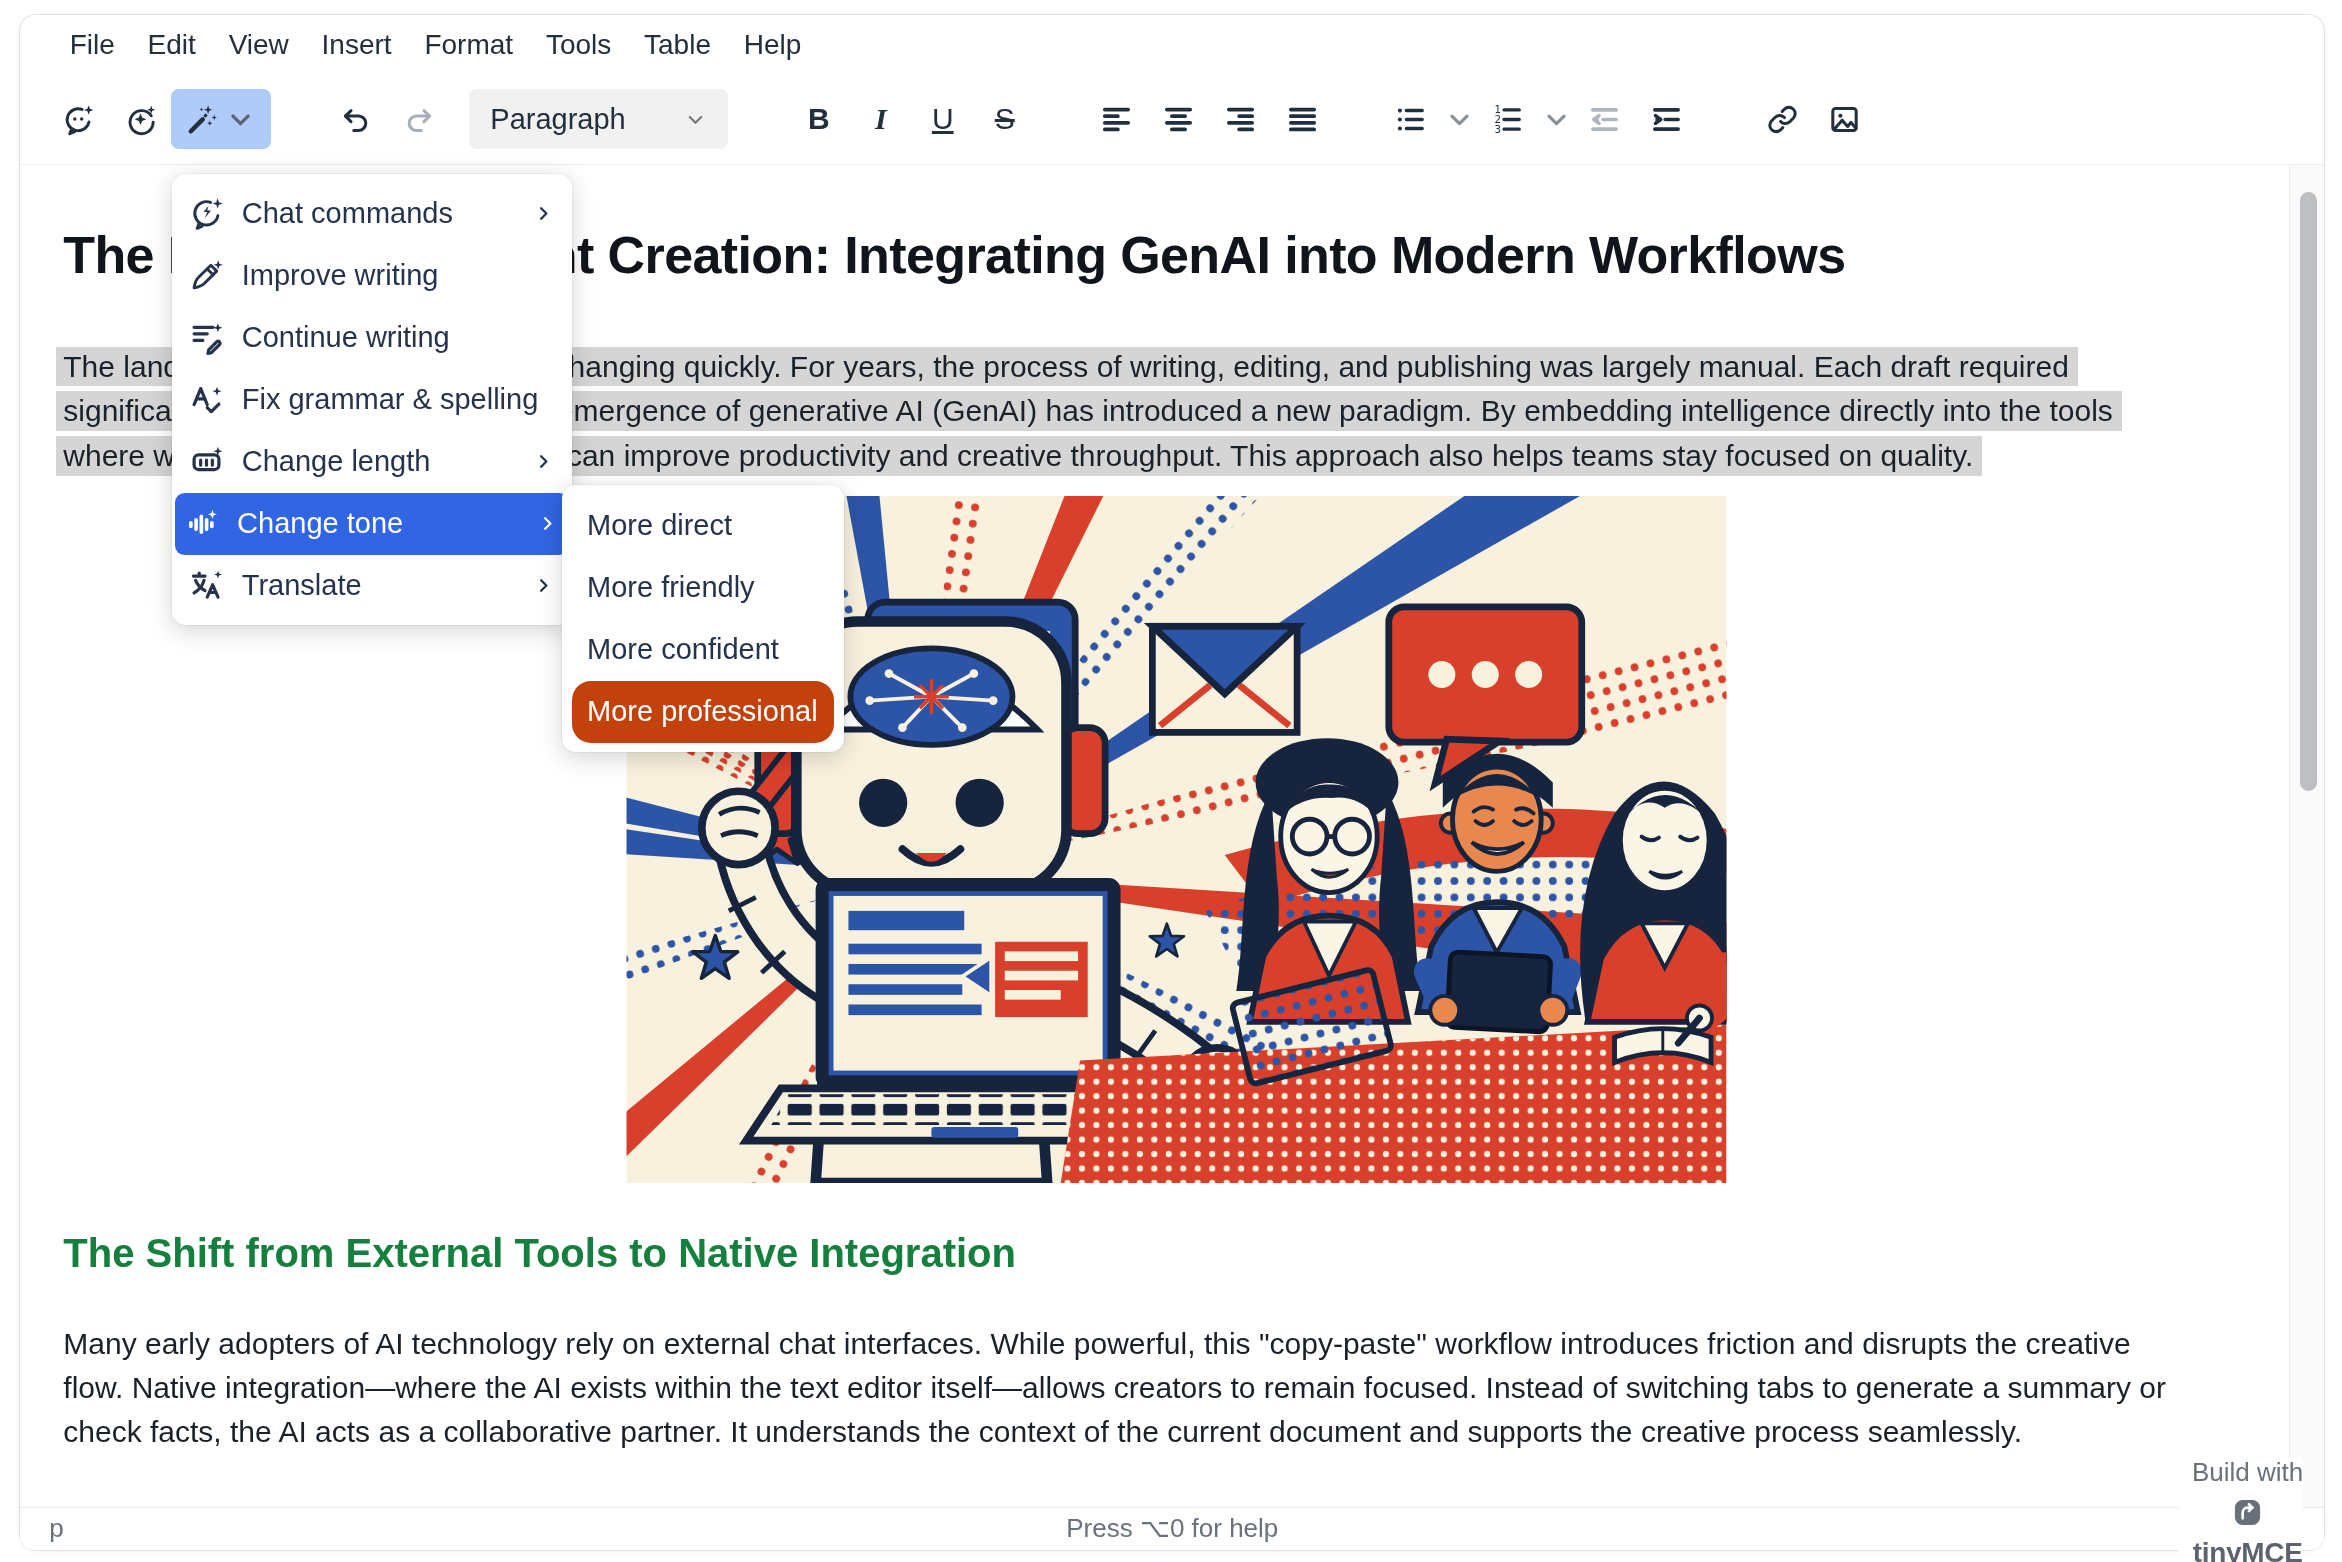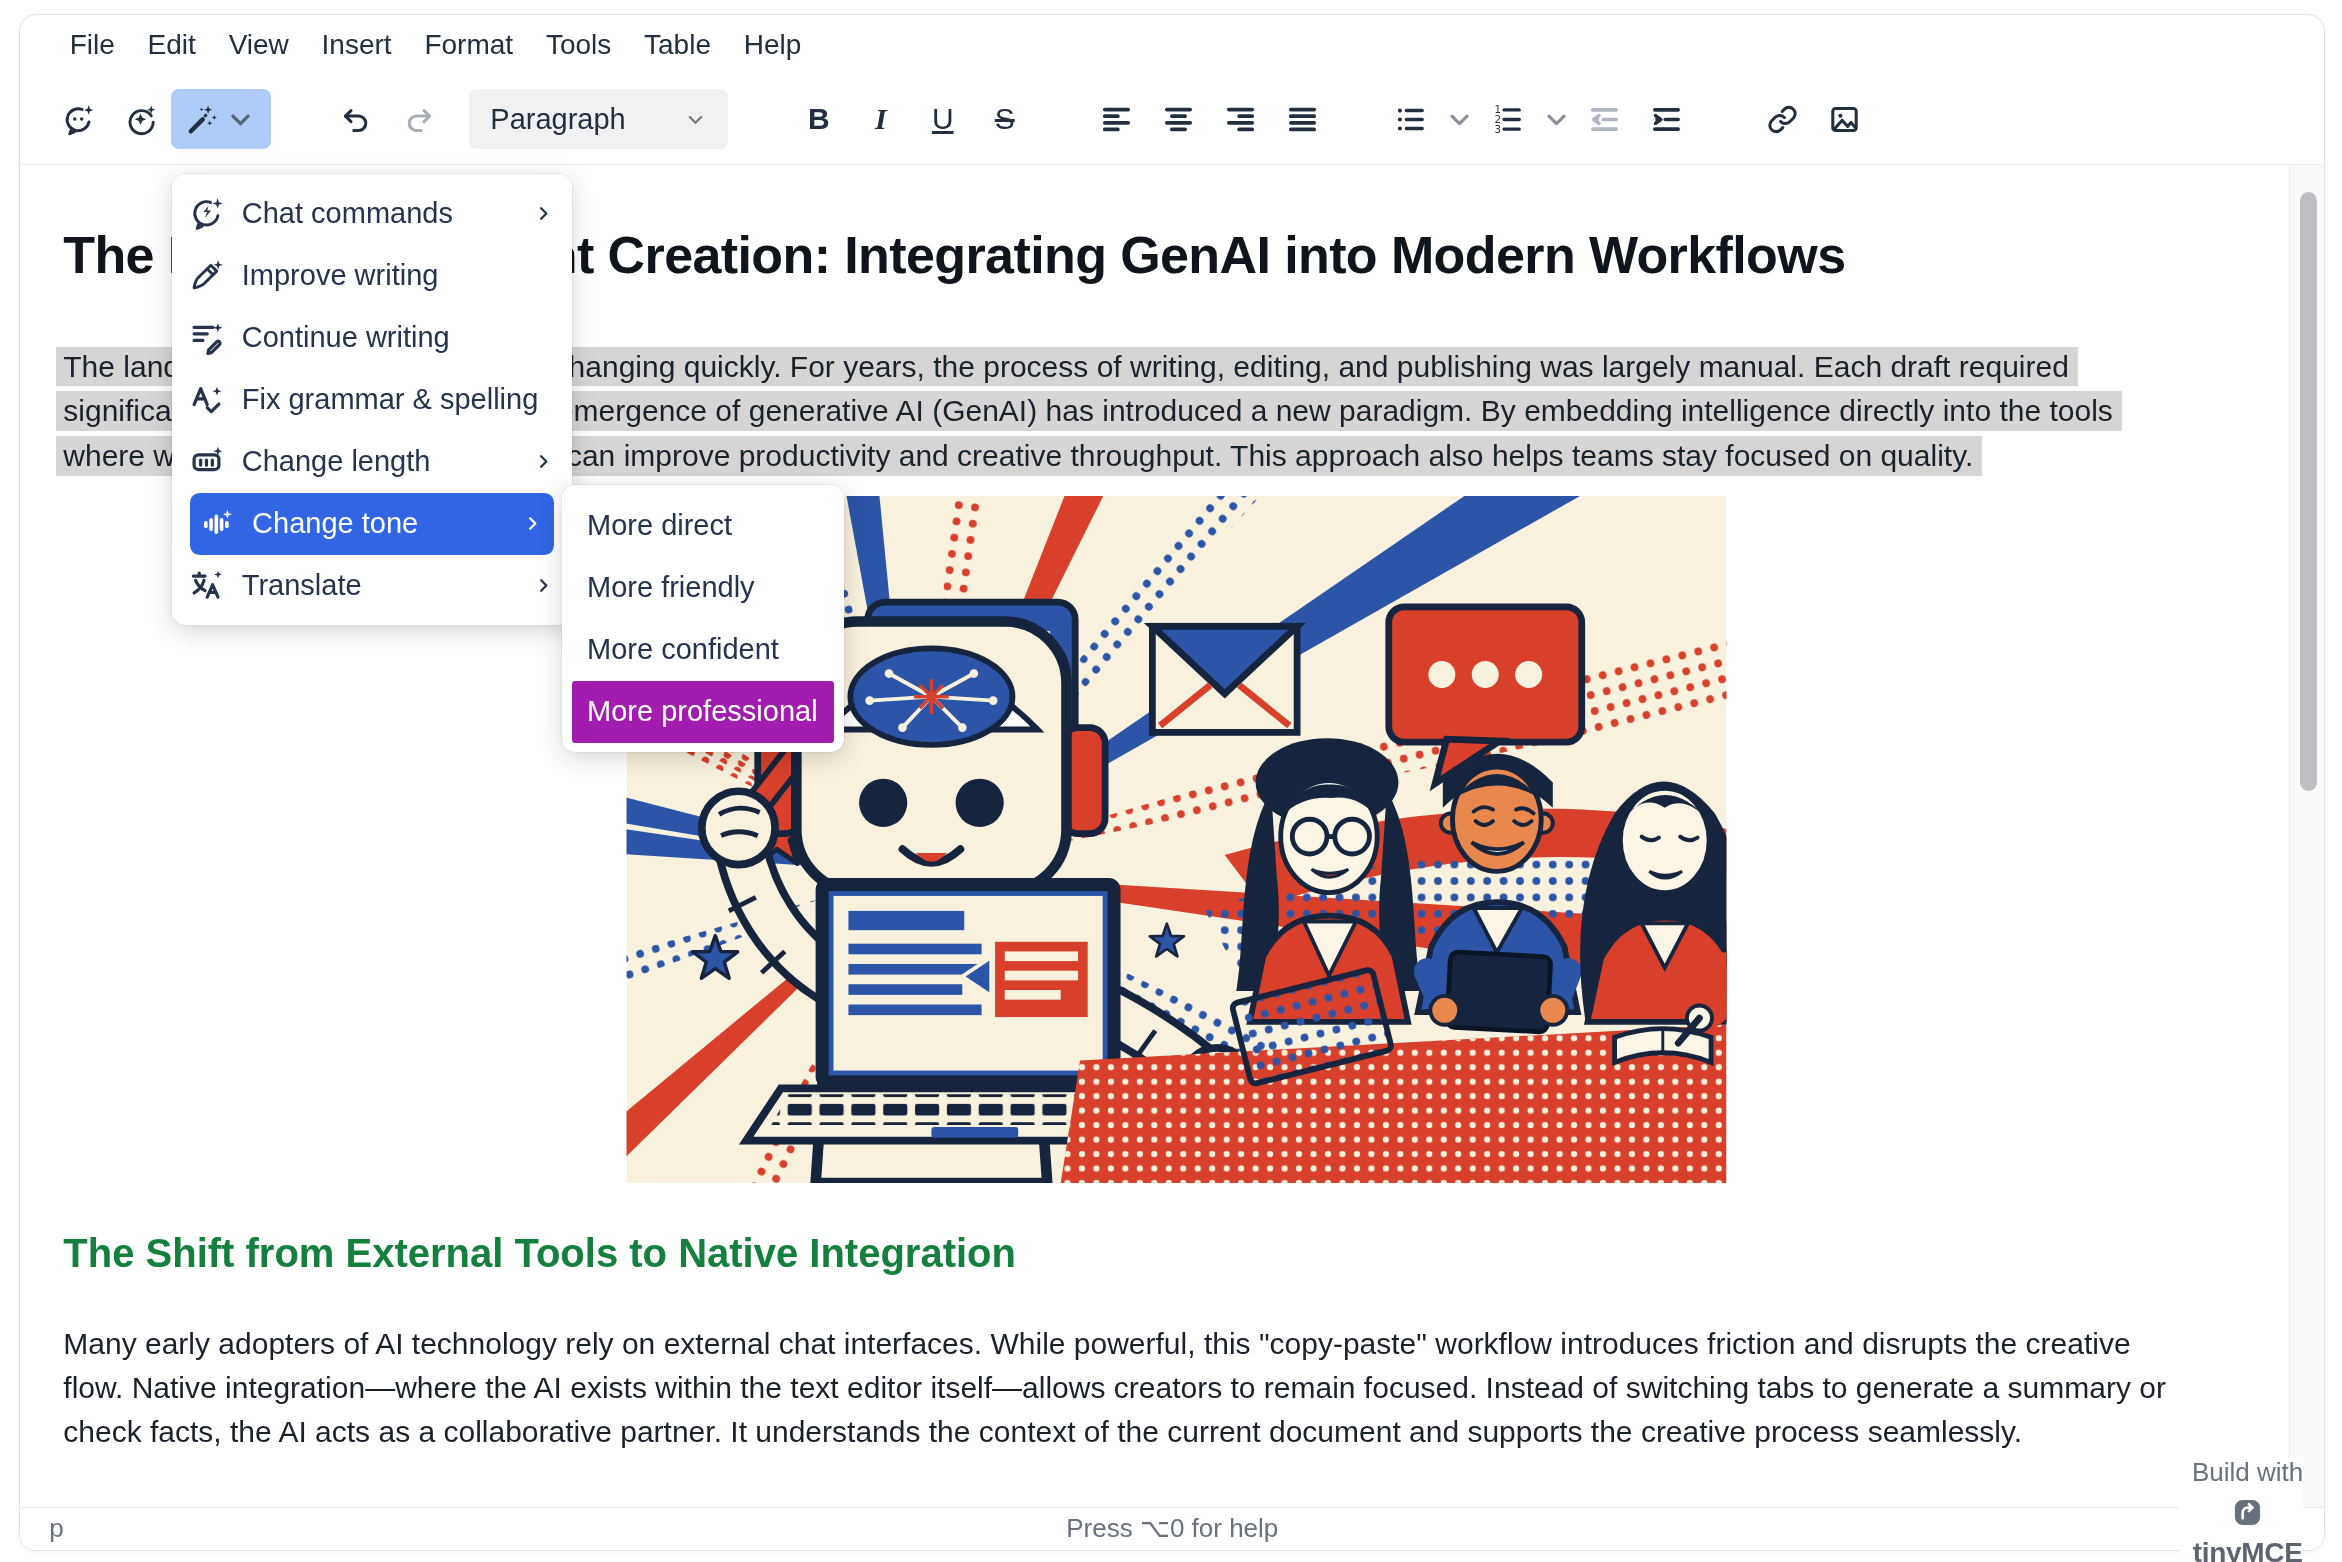--- a/index.html
+++ b/index.html
@@ -41,25 +41,25 @@
   .sb-center{position:absolute;left:0;right:0;text-align:center;}
   .sb-right{margin-left:auto;display:flex;align-items:center;gap:9.7px;position:relative;background:#fff;padding-left:13.5px;flex-direction:column;}
   .sb-brand{font-weight:700;color:#5c646f;font-size:28px;letter-spacing:-0.3px;}
   
   .aimenu{position:absolute;left:172px;top:174px;width:400px;background:#fff;border-radius:13.5px;z-index:40;
     box-shadow:0 5.8px 25px rgba(0,0,0,.17),0 0 0 1px rgba(0,0,0,.04);padding:8.7px 0;}
   .mitem{display:flex;align-items:center;height:62px;padding:0 17.4px;gap:17.4px;font-size:29px;color:#25334d;}
   .mitem svg.ic{width:35px;height:35px;flex:none;}
   .mitem .lbl{flex:1;}
   .mitem svg.chev{width:23px;height:23px;flex:none;}
-  .mitem.sel{background:#3265e4;color:#fff;border-radius:9.7px;margin:0 18px;padding:0 9.7px;}
+  .mitem.sel{background:#3265e4;color:#fff;border-radius:9.7px;margin:0 3px;padding:0 9.7px;}
   .submenu{position:absolute;left:562px;top:485px;width:282px;background:#fff;border-radius:13.5px;z-index:41;
     box-shadow:0 5.8px 25px rgba(0,0,0,.17),0 0 0 1px rgba(0,0,0,.04);padding:9.7px 0;}
   .sitem{display:flex;align-items:center;height:62px;padding:0 25px;font-size:29px;color:#25334d;}
-  .sitem.sel{background:#a21caf;color:#fff;border-radius:3px;margin:0 9.7px;padding:0 15.4px;}
+  .sitem.sel{background:#c2410c;color:#fff;border-radius:19px;margin:0 9.7px;padding:0 15.4px;}
   .ink{stroke:#222f3e;}
 </style>
 </head>
 <body>
 
 <div class="frame">
 
   <div class="menubar">
     <span class="mi">File</span>
     <span class="mi">Edit</span>

